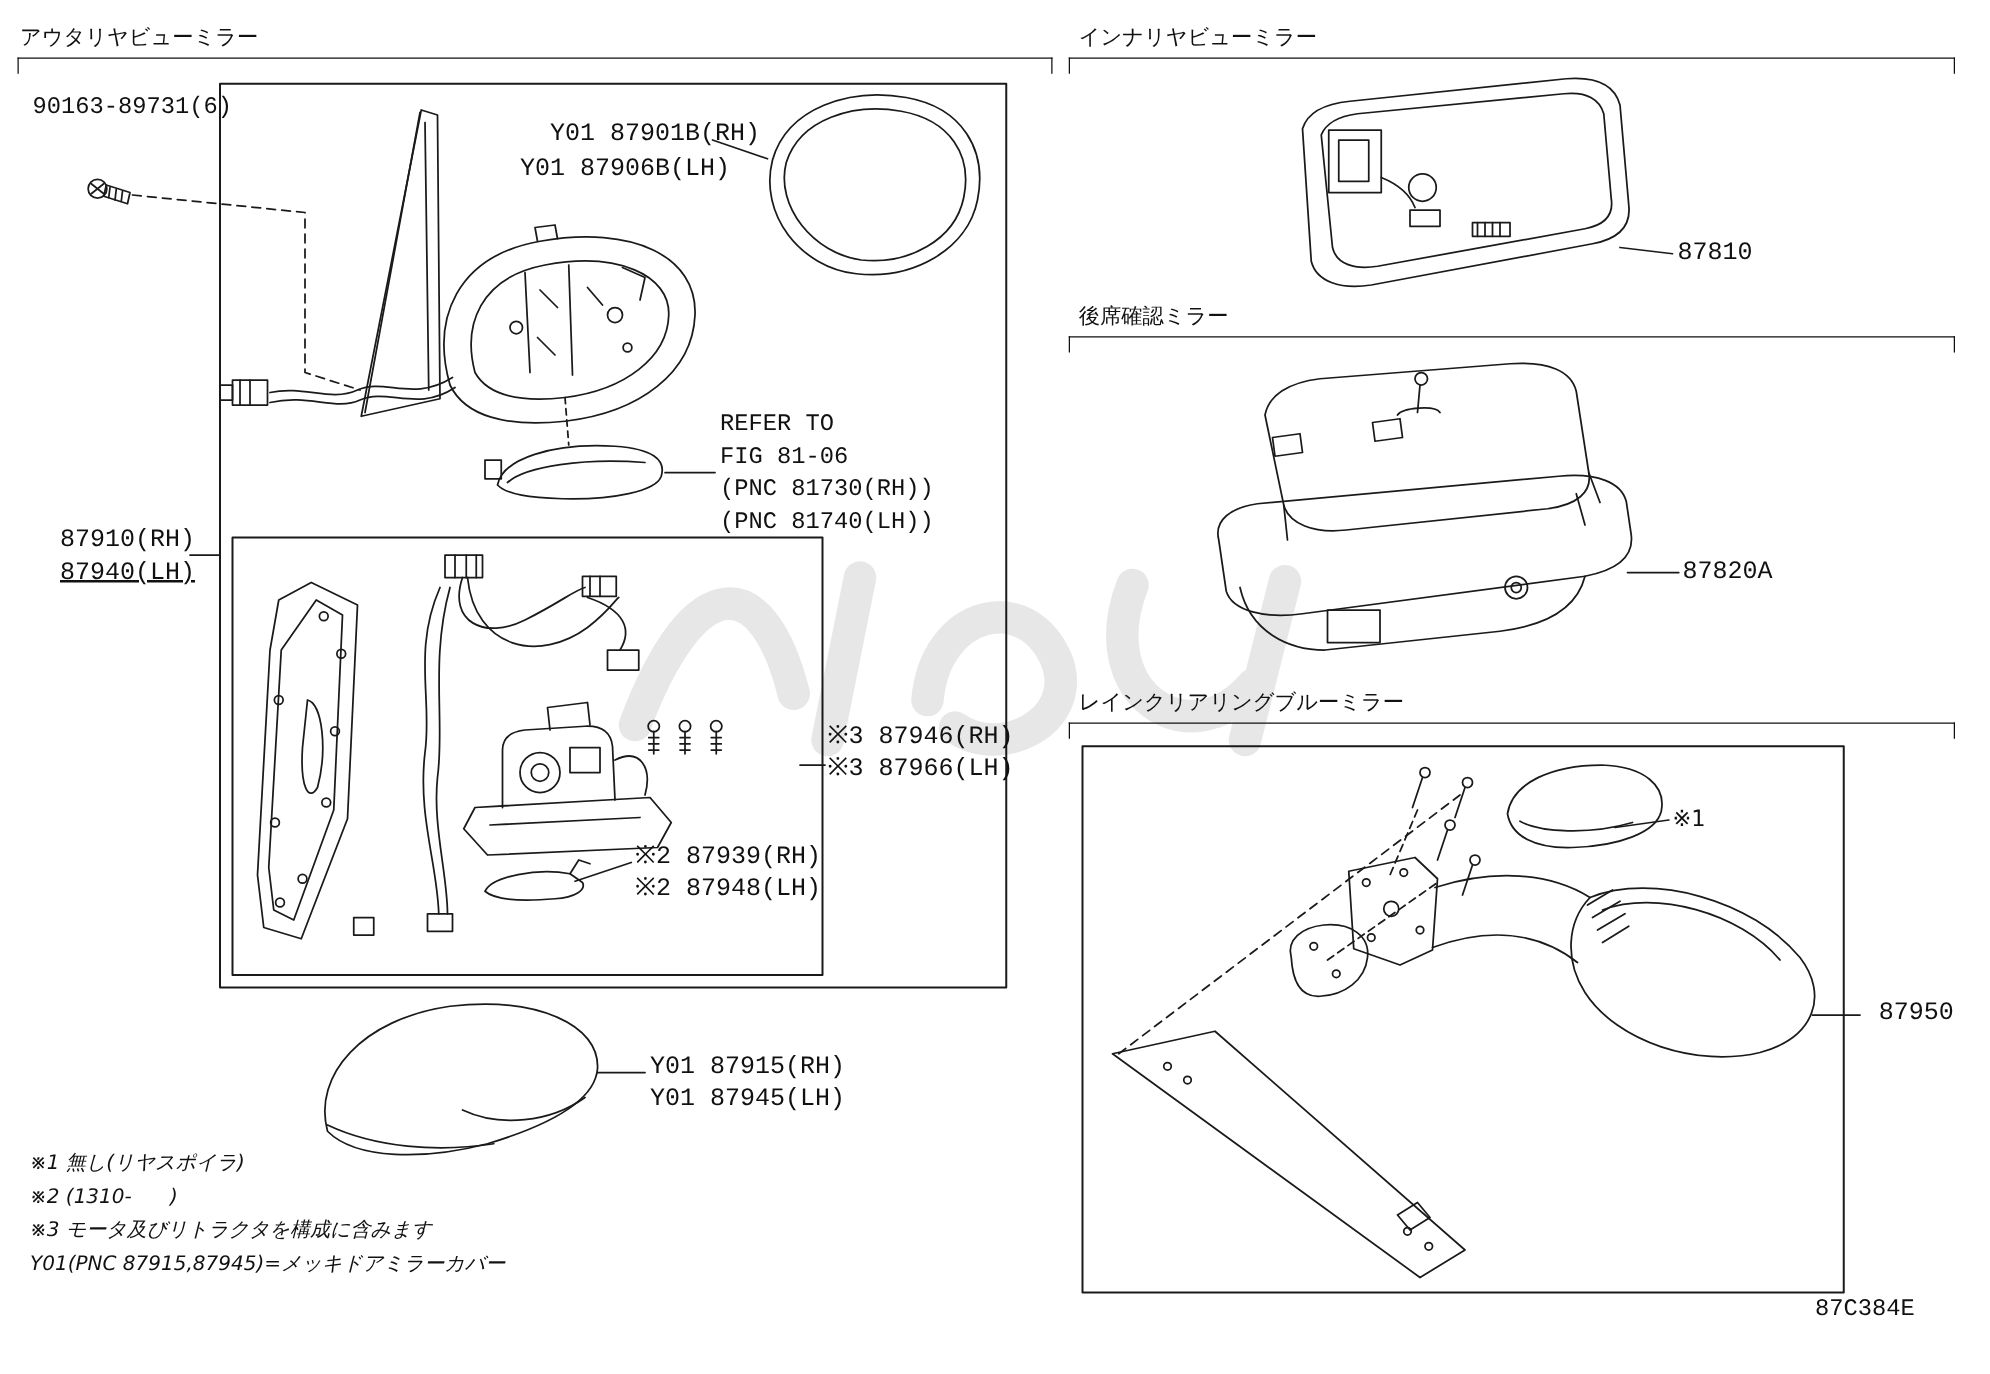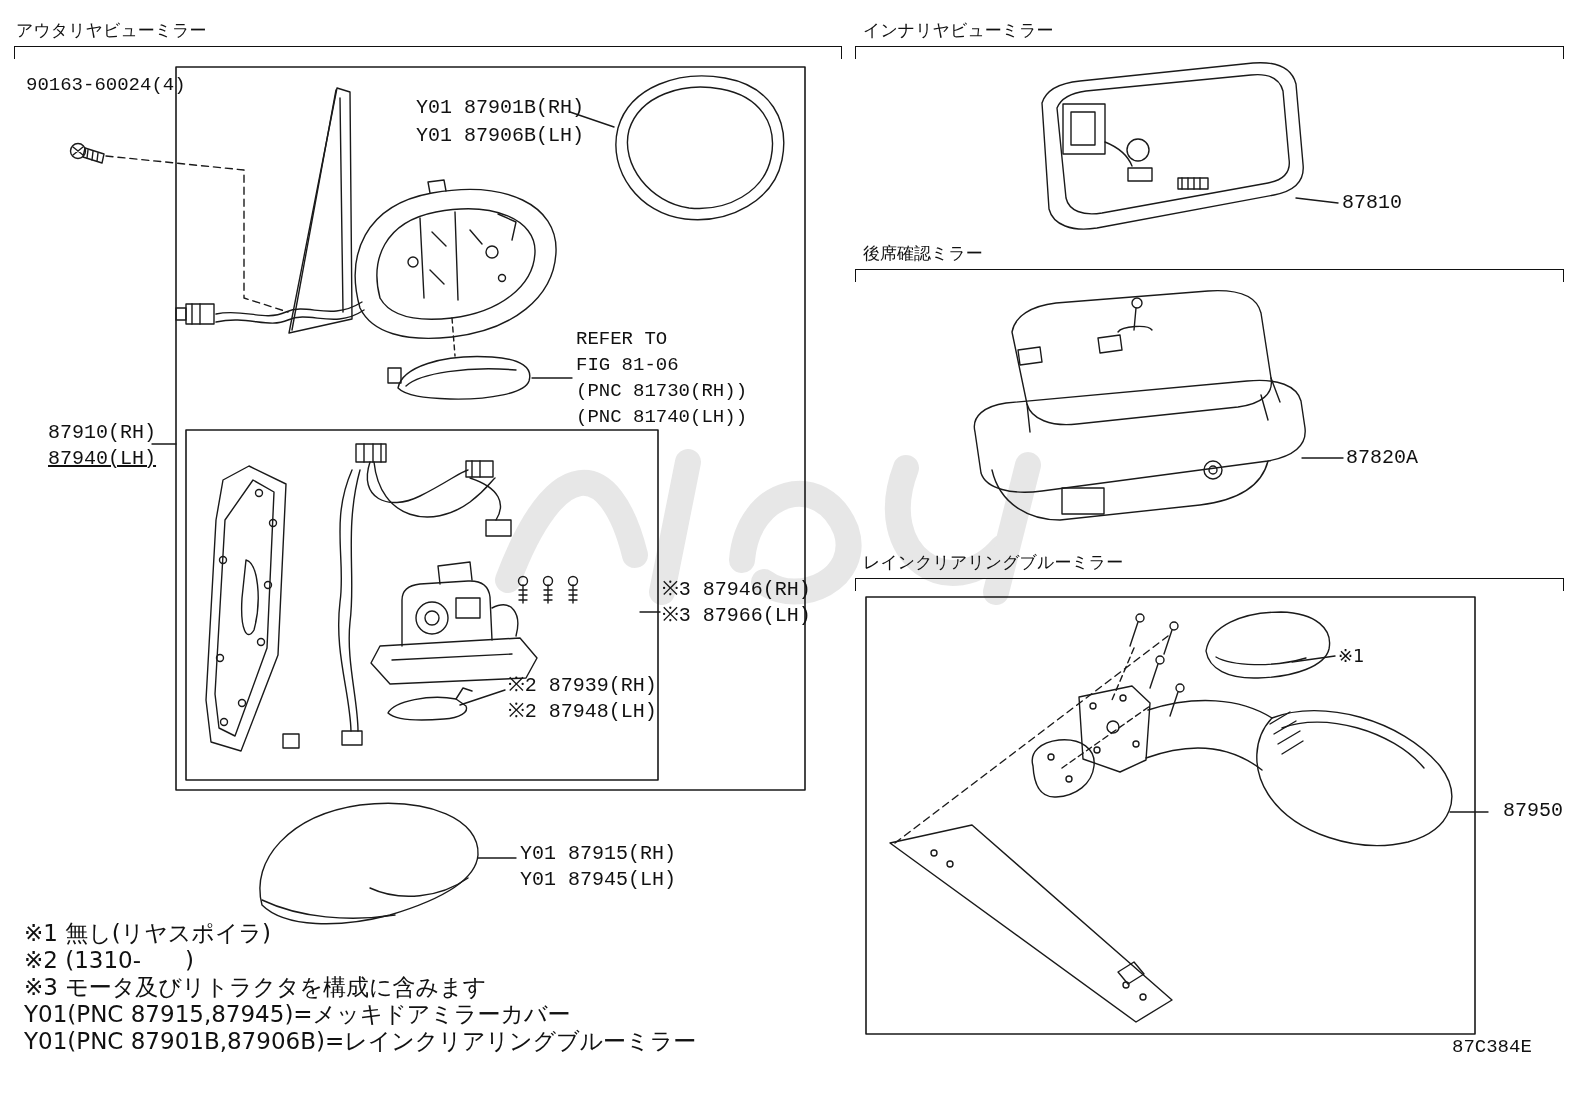--- a/index.html
+++ b/index.html
@@ -3,21 +3,21 @@
 <meta charset="utf-8">
 <style>
   html,body{margin:0;padding:0;background:#fff;}
   .page{position:relative;width:1592px;height:1099px;background:#fff;overflow:hidden;
         font-family:"DejaVu Sans",sans-serif;color:#111;padding-left:24px;}
   svg.art{position:absolute;left:0;top:0;}
   .lbl{position:absolute;white-space:pre;line-height:1;}
   .mono{font-family:"Liberation Mono","DejaVu Sans Mono",monospace;font-size:20px;}
   .mono-s{font-family:"Liberation Mono","DejaVu Sans Mono",monospace;font-size:19px;}
   .jp{font-size:17px;}
-  .note{font-size:23px;}
+  .note{font-size:16px;font-style:italic;}
   .bracket{position:absolute;border-top:1.6px solid #111;border-left:1.6px solid #111;
            border-right:1.6px solid #111;height:12px;}
 </style>
 </head>
 <body>
 
 <div class="page">
 
   <svg class="art" width="1592" height="1099" viewBox="0 0 1592 1099" fill="none" stroke="#1a1a1a" stroke-width="1.4" stroke-linecap="round" stroke-linejoin="round">
 
@@ -224,23 +224,23 @@
 
   <div class="lbl jp" style="left:863px;top:22px;">インナリヤビューミラー</div>
   <div class="bracket" style="left:855px;top:46px;width:707px;"></div>
 
   <div class="lbl jp" style="left:863px;top:245px;text-align:right;">後席確認ミラー</div>
   <div class="bracket" style="left:855px;top:269px;width:707px;"></div>
 
   <div class="lbl jp" style="left:863px;top:554px;">レインクリアリングブルーミラー</div>
   <div class="bracket" style="left:855px;top:578px;width:707px;"></div>
 
-  <div class="lbl mono-s" style="left:26px;top:76px;">90163-60024(4)</div>
-
-  <div class="lbl mono" style="left:416px;top:98px;text-align:right;">Y01 87901B(RH)</div>
+  <div class="lbl mono-s" style="left:26px;top:76px;">90163-89731(6)</div>
+
+  <div class="lbl mono" style="left:440px;top:98px;text-align:right;">Y01 87901B(RH)</div>
   <div class="lbl mono" style="left:416px;top:126px;">Y01 87906B(LH)</div>
 
   <div class="lbl mono-s" style="left:576px;top:330px;">REFER TO</div>
   <div class="lbl mono-s" style="left:576px;top:356px;">FIG 81-06</div>
   <div class="lbl mono-s" style="left:576px;top:382px;">(PNC 81730(RH))</div>
   <div class="lbl mono-s" style="left:576px;top:408px;">(PNC 81740(LH))</div>
 
   <div class="lbl mono" style="left:48px;top:423px;">87910(RH)</div>
   <div class="lbl mono" style="left:48px;top:449px;text-decoration:underline;">87940(LH)</div>
 
@@ -255,17 +255,16 @@
 
   <div class="lbl mono" style="left:1342px;top:193px;">87810</div>
   <div class="lbl mono" style="left:1346px;top:448px;">87820A</div>
   <div class="lbl jp" style="left:1338px;top:647px;font-size:18px;">※1</div>
   <div class="lbl mono" style="left:1490px;top:801px;margin-left:13px;">87950</div>
 
   <div class="lbl note" style="left:24px;top:922px;">※1 無し(リヤスポイラ)</div>
   <div class="lbl note" style="left:24px;top:949px;">※2 (1310-      )</div>
   <div class="lbl note" style="left:24px;top:976px;">※3 モータ及びリトラクタを構成に含みます</div>
   <div class="lbl note" style="left:24px;top:1003px;">Y01(PNC 87915,87945)=メッキドアミラーカバー</div>
-  <div class="lbl note" style="left:24px;top:1030px;">Y01(PNC 87901B,87906B)=レインクリアリングブルーミラー</div>
 
   <div class="lbl mono-s" style="left:1452px;top:1038px;">87C384E</div>
 
 </div>
 
 </body></html>

